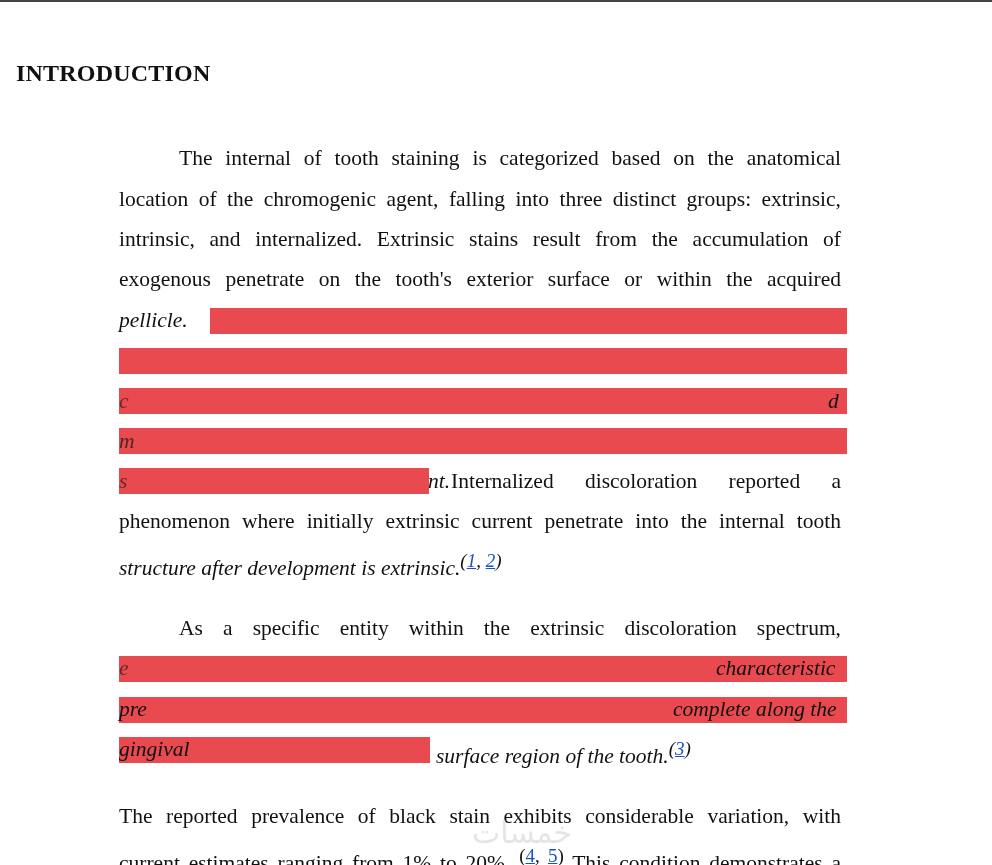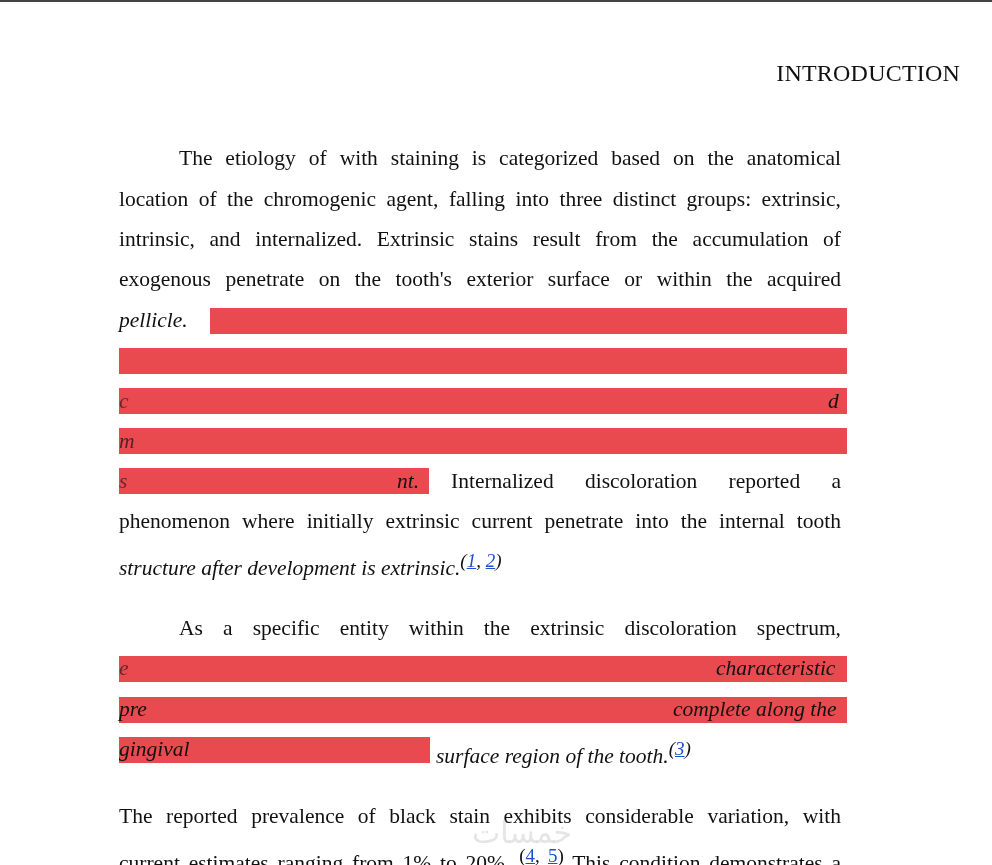--- a/index.html
+++ b/index.html
@@ -4,22 +4,22 @@
 <style>
   html, body { margin: 0; padding: 0; }
   body {
     width: 992px; height: 865px; overflow: hidden; background: #ffffff;
     position: relative;
     font-family: "Liberation Serif", "DejaVu Serif", serif;
     color: #111;
   }
   .topbar { position: absolute; left: 0; top: 0; width: 992px; height: 2px; background: #444; }
   .title {
-    position: absolute; left: 0; top: 60px; width: 960px; text-align: right;
-    font-weight: normal; font-size: 24px; letter-spacing: 0.2px;
+    position: absolute; left: 0; top: 60px; width: 960px; text-align: left;
+    font-weight: bold; font-size: 24px; letter-spacing: 0.2px; padding-left: 16px;
   }
   .line {
     position: absolute; left: 119px; width: 722px; font-size: 21.5px; line-height: 30px;
     white-space: nowrap; text-align: justify; text-align-last: justify;
   }
   .line.indent { left: 179px; width: 662px; }
   .redact {
     position: absolute; background: #e94a4f; height: 26px;
   }
   .redact-text {
@@ -33,40 +33,40 @@
     margin-left: 40px;
   }
 </style>
 </head>
 <body>
 
 <div class="topbar"></div>
 
 <div class="title">INTRODUCTION</div>
 
-<div class="line indent" style="top:143px">The etiology of with staining is categorized based on the anatomical</div>
+<div class="line indent" style="top:143px">The internal of tooth staining is categorized based on the anatomical</div>
 <div class="line" style="top:184px">location of the chromogenic agent, falling into three distinct groups: extrinsic,</div>
 <div class="line" style="top:224px">intrinsic, and internalized. Extrinsic stains result from the accumulation of</div>
 <div class="line" style="top:264px">exogenous penetrate on the tooth's exterior surface or within the acquired</div>
 
 <span class="redact-text" style="left:119px;top:305px">pellicle.</span>
 <div class="redact" style="left:210px;top:308px;width:637px"></div>
 
 <div class="redact" style="left:119px;top:348px;width:728px"></div>
 
 <div class="redact" style="left:119px;top:388px;width:728px"></div>
 <span class="redact-text" style="left:119px;top:386px;opacity:.6">c</span>
 <span class="redact-text" style="left:828px;top:386px">d</span>
 
 <div class="redact" style="left:119px;top:428px;width:728px"></div>
 <span class="redact-text" style="left:119px;top:426px;opacity:.7">m</span>
 
 <div class="redact" style="left:119px;top:468px;width:310px"></div>
 <span class="redact-text" style="left:119px;top:466px;opacity:.6">s</span>
-<span class="redact-text" style="left:397px;top:466px">nt.</span>
+<span class="redact-text" style="left:428px;top:466px">nt.</span>
 <div class="line" style="top:466px;left:451px;width:390px">Internalized discoloration reported a</div>
 
 <div class="line" style="top:506px">phenomenon where initially extrinsic current penetrate into the internal tooth</div>
 <div class="redact-text" style="left:119px;top:546px">
   <span>structure after development is extrinsic.</span><sup class="cite"><span>(</span><a>1</a>, <a>2</a><span>)</span></sup>
 </div>
 
 <div class="line indent" style="top:613px">As a specific entity within the extrinsic discoloration spectrum,</div>
 
 <div class="redact" style="left:119px;top:656px;width:728px"></div>

